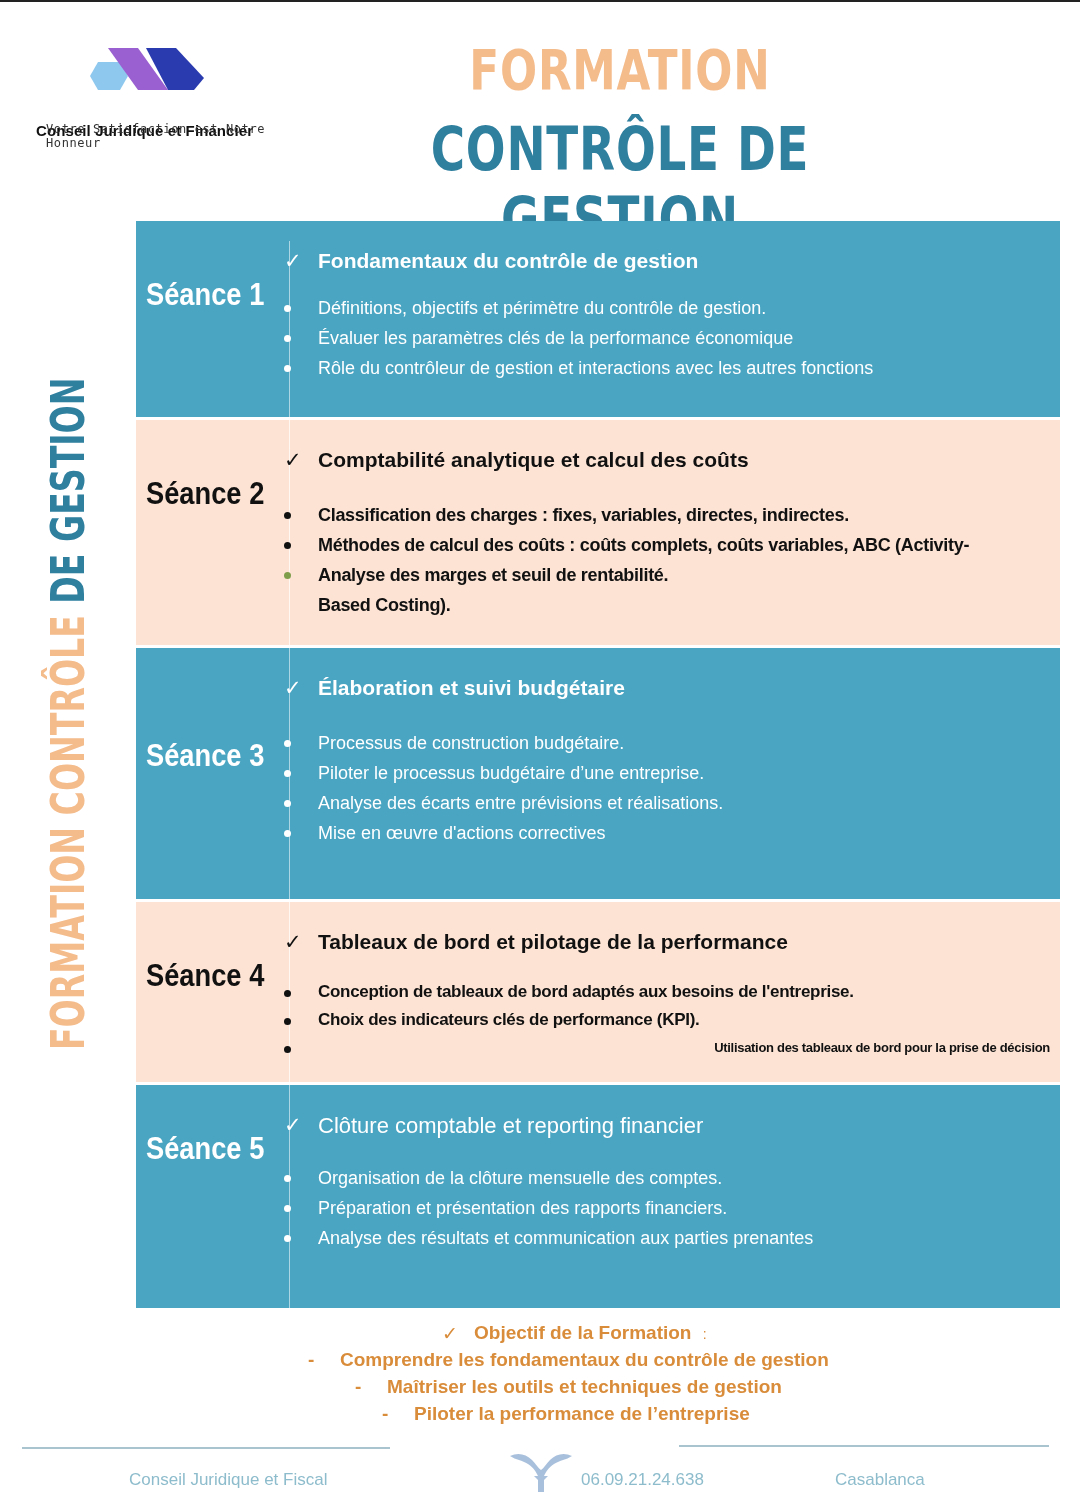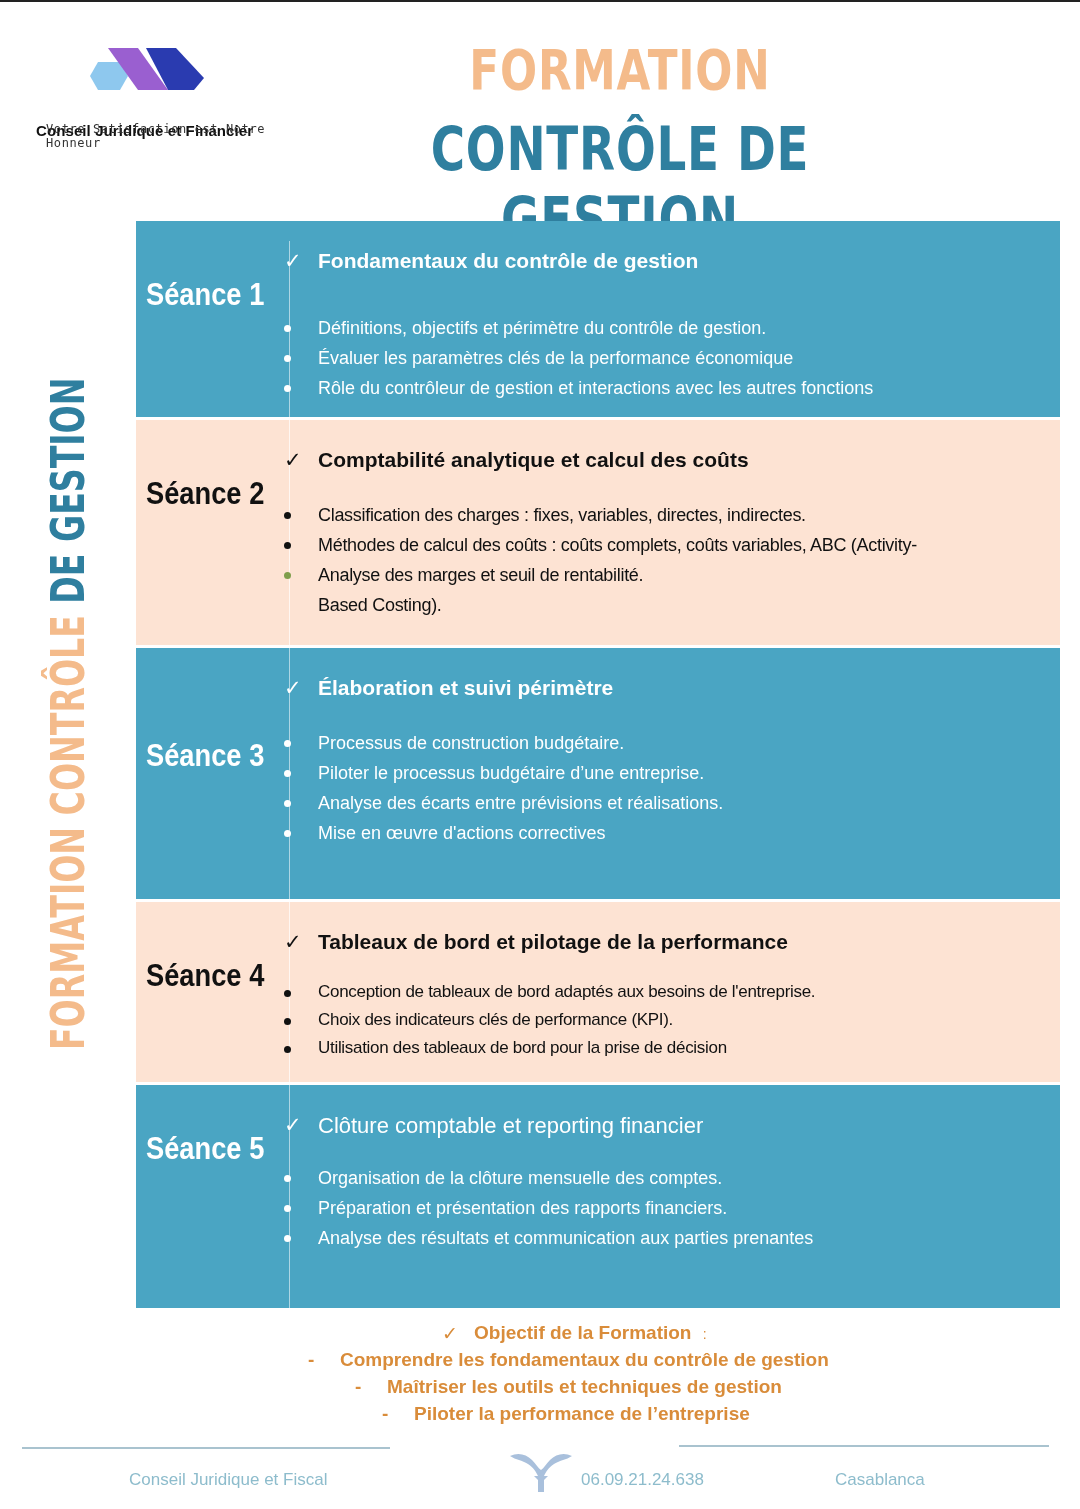--- a/index.html
+++ b/index.html
@@ -35,21 +35,21 @@
     .session-label { position: absolute; left: 10px; font-family: "Liberation Sans", sans-serif; font-weight: 700; font-size: 31px; transform: scaleX(0.88); transform-origin: 0 50%; white-space: nowrap; }
     .session-content { position: absolute; left: 182px; right: 10px; }
     .session-heading { position: relative; font-weight: 700; font-size: 21px; white-space: nowrap; }
     .session-heading .check { position: absolute; left: -34px; top: 0; font-weight: 400; font-size: 21px; }
     .session-heading.light { font-weight: 400; font-size: 22px; }
     .bullets { list-style: none; margin-top: 24px; }
     .bullets li { position: relative; font-size: 18px; line-height: 30px; transform-origin: 0 50%; }
     .bullets li .dot { position: absolute; left: -34px; top: 12px; width: 7px; height: 7px; border-radius: 50%; background: currentColor; }
     .bullets li .dot.green { background: #7f9e4c; }
     .bullets li .txt { display: inline-block; }
-    .narrow { letter-spacing: -0.3px; }
+    .narrow { letter-spacing: -0.3px; font-weight: bold; }
 
     
     .objectives { position: absolute; left: 0; top: 1320px; width: 1080px; color: #d98c3a; font-weight: 700; font-size: 19px; }
     .obj-line { position: absolute; white-space: nowrap; }
     .obj-line .mark { position: absolute; left: -32px; }
 
     
     .footer-rule-left { position: absolute; left: 22px; top: 1447px; width: 368px; height: 2px; background: #a9c3cf; }
     .footer-rule-right { position: absolute; left: 679px; top: 1445px; width: 370px; height: 2px; background: #a9c3cf; }
     .footer-text { position: absolute; top: 1470px; font-size: 17px; color: #8dbccc; white-space: nowrap; }
@@ -85,21 +85,21 @@
 
   <div class="session blue" style="height:199px;">
     <div class="session-label-col" style="top:20px;">
       <div class="session-label" style="top:36px;">Séance 1</div>
     </div>
     <div class="session-content" style="top:28px;">
       <div class="session-heading">
         <span class="check">✓</span>
         <span>Fondamentaux du contrôle de gestion</span>
       </div>
-      <ul class="bullets" style="margin-top:40px;">
+      <ul class="bullets" style="margin-top:20px;">
         <li><span class="dot"></span><span class="txt">Définitions, objectifs et périmètre du contrôle de gestion.</span></li>
         <li><span class="dot"></span><span class="txt">Évaluer les paramètres clés de la performance économique</span></li>
         <li><span class="dot"></span><span class="txt">Rôle du contrôleur de gestion et interactions avec les autres fonctions</span></li>
       </ul>
     </div>
   </div>
 
   <div class="session peach" style="height:228px;">
     <div class="session-label-col">
       <div class="session-label" style="top:56px;">Séance 2</div>
@@ -118,21 +118,21 @@
     </div>
   </div>
 
   <div class="session blue" style="height:254px;">
     <div class="session-label-col">
       <div class="session-label" style="top:90px;">Séance 3</div>
     </div>
     <div class="session-content" style="top:28px;">
       <div class="session-heading">
         <span class="check">✓</span>
-        <span>Élaboration et suivi périmètre</span>
+        <span>Élaboration et suivi budgétaire</span>
       </div>
       <ul class="bullets" style="margin-top:28px;">
         <li><span class="dot"></span><span class="txt">Processus de construction budgétaire.</span></li>
         <li><span class="dot"></span><span class="txt">Piloter le processus budgétaire d’une entreprise.</span></li>
         <li><span class="dot"></span><span class="txt">Analyse des écarts entre prévisions et réalisations.</span></li>
         <li><span class="dot"></span><span class="txt">Mise en œuvre d'actions correctives</span></li>
       </ul>
     </div>
   </div>
 
@@ -141,21 +141,21 @@
       <div class="session-label" style="top:56px;">Séance 4</div>
     </div>
     <div class="session-content" style="top:28px;">
       <div class="session-heading">
         <span class="check">✓</span>
         <span>Tableaux de bord et pilotage de la performance</span>
       </div>
       <ul class="bullets" style="margin-top:24px;">
         <li class="narrow" style="font-size:17px;line-height:28px;"><span class="dot"></span><span class="txt">Conception de tableaux de bord adaptés aux besoins de l'entreprise.</span></li>
         <li class="narrow" style="font-size:17px;line-height:28px;"><span class="dot"></span><span class="txt">Choix des indicateurs clés de performance (KPI).</span></li>
-        <li class="narrow" style="font-size:17px;line-height:28px;"><span class="dot"></span><span class="txt">Utilisation des tableaux de bord pour la prise de décision</span></li>
+        <li class="narrow" style="font-size:13px;line-height:28px;text-align:right;"><span class="dot"></span><span class="txt">Utilisation des tableaux de bord pour la prise de décision</span></li>
       </ul>
     </div>
   </div>
 
   <div class="session blue" style="height:223px; border-bottom:none;">
     <div class="session-label-col">
       <div class="session-label" style="top:46px;">Séance 5</div>
     </div>
     <div class="session-content" style="top:28px;">
       <div class="session-heading light">

